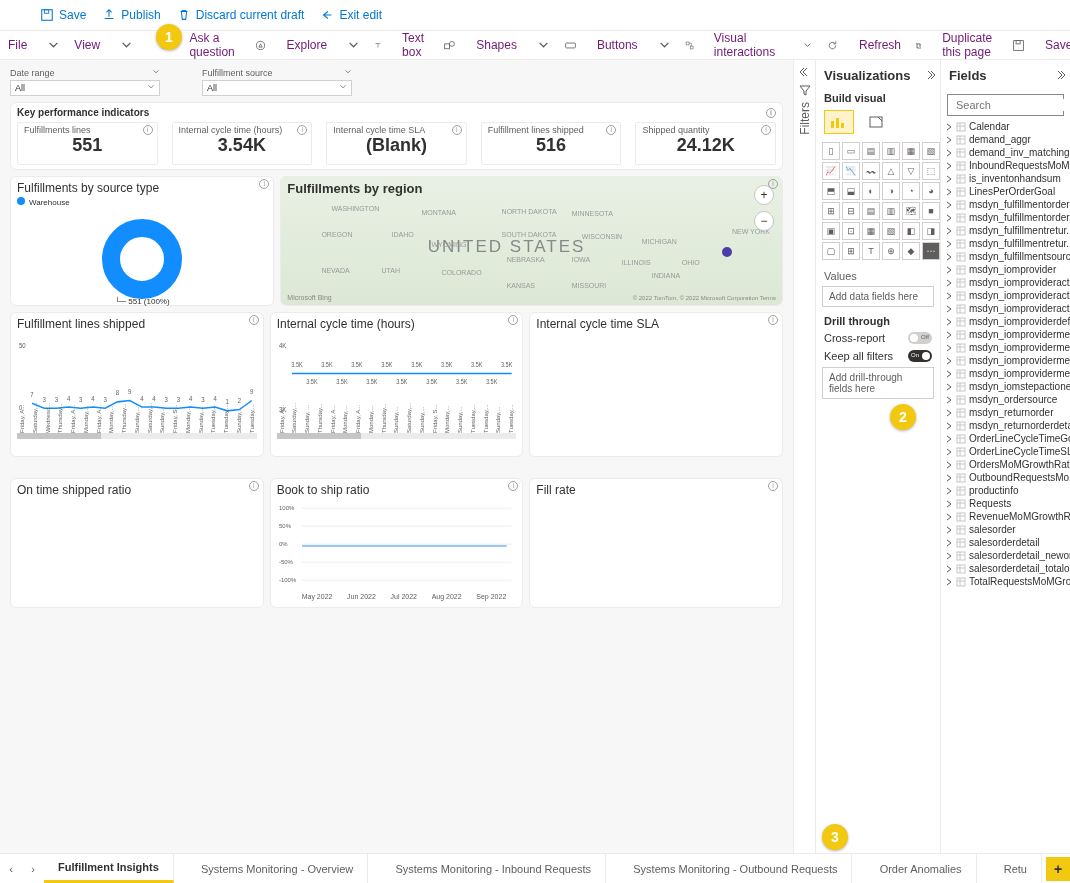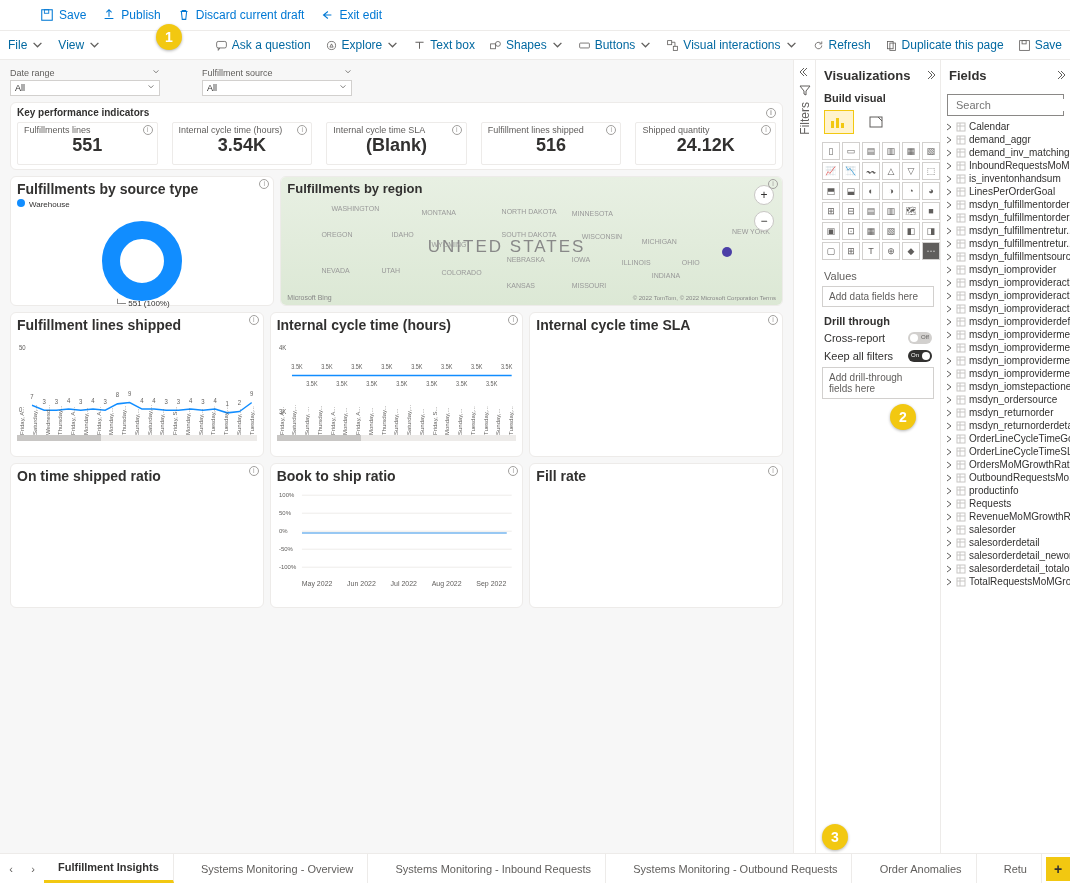--- a/index.html
+++ b/index.html
@@ -5,21 +5,21 @@
 * { box-sizing: border-box; margin: 0; padding: 0; font-family: "Segoe UI", Arial, sans-serif; }
 body { background: #fff; font-size: 11px; color: #323130; width: 1070px; height: 883px; overflow: hidden; position: relative; }
 
 
 .top-toolbar { height: 30px; display: flex; align-items: center; padding: 0 40px; gap: 16px; }
 .top-toolbar .tb-btn { display: flex; align-items: center; gap: 5px; color: #0078d4; font-size: 12px; cursor: pointer; }
 .top-toolbar .tb-btn svg { width: 14px; height: 14px; }
 
 
 .ribbon { height: 30px; border-top: 1px solid #edebe9; border-bottom: 1px solid #edebe9; display: flex; align-items: center; padding: 0 8px; gap: 14px; font-size: 12px; }
-.ribbon .menu-btn { display: flex; align-items: center; gap: 4px; cursor: pointer; color: #0369a1; }
+.ribbon .menu-btn { display: flex; align-items: center; gap: 20px; cursor: pointer; color: #701a75; }
 .ribbon .spacer { flex: 1; }
 .ribbon svg { width: 13px; height: 13px; }
 .chev { width: 8px; height: 8px; }
 
 
 .main { display: flex; height: 793px; }
 .canvas-area { flex: 1; background: #f7f7f7; padding: 8px 10px; overflow: hidden; }
 .filters-strip { width: 22px; border-left: 1px solid #edebe9; display:flex; flex-direction:column; align-items:center; padding-top:6px; gap:6px;}
 .filters-strip .rot { writing-mode: vertical-rl; transform: rotate(180deg); font-size: 12px; color:#605e5c; }
 .viz-pane { width: 125px; border-left: 1px solid #edebe9; display:flex; flex-direction:column; }
@@ -60,21 +60,21 @@
 .kpi-container { padding:4px 6px 4px; }
 .kpi-title-row{ font-size:10px; font-weight:600; display:flex; justify-content:space-between; align-items:center;}
 .kpi-row { display:flex; gap:14px; margin-top:4px;}
 .kpi-card { flex:1; border:1px solid #edebe9; border-radius:2px; padding:2px 6px 8px; position:relative;}
 .kpi-card .kpi-lbl{ font-size:9px; color:#605e5c;}
 .kpi-card .kpi-val{ font-size:18px; font-weight:600; text-align:center; }
 .info-ic{ position:absolute; top:2px; right:4px; width:10px; height:10px; border:1px solid #a19f9d; border-radius:50%; font-size:7px; text-align:center; line-height:8px; color:#a19f9d;}
 
 .viz-row { display:flex; gap:6px; margin-top:6px;}
 .viz-card { flex:1; padding:4px 6px; position:relative; min-height:130px;}
-.viz-card .title { font-size:14px; font-weight:700;}
+.viz-card .title { font-size:12px; font-weight:400;}
 .donut { width:80px; height:80px; border-radius:50%; border:18px solid #118dff; margin:12px auto 4px; position:relative;}
 .legend-dot{width:8px;height:8px;border-radius:50%;background:#118dff;display:inline-block;margin-right:4px;}
 
 .map-card{ flex:2; padding:0; position:relative; overflow:hidden;}
 .map-bg{ width:100%; height:100%; background:linear-gradient(#e8f0e3,#dce8d5); position:relative;}
 .map-title{position:absolute;top:4px;left:6px;font-size:13px;font-weight:600;z-index:2;}
 .map-label-big{position:absolute;top:55%;left:45%;transform:translate(-50%,-50%);font-size:17px;color:#888;letter-spacing:2px;font-weight:400;}
 .state-lbl{position:absolute;font-size:7px;color:#999;}
 .zoom-btns{position:absolute;top:8px;right:8px;display:flex;flex-direction:column;gap:6px;}
 .zoom-btn{width:20px;height:20px;border:1px solid #c8c6c4;border-radius:50%;background:#fff;text-align:center;line-height:18px;font-size:12px;cursor:pointer;}
@@ -437,21 +437,21 @@
         <div class="scrollbar-fake">
             <div class="thumb"></div>
           </div>
       </div>
       <div class="card viz-card">
         <div class="title">Internal cycle time SLA</div>
         <span class="info-ic">i</span>
       </div>
     </div>
 
-    <div class="viz-row" style="height:145px;">
+    <div class="viz-row" style="height:145px;align-items:flex-end;">
       <div class="card viz-card">
         <div class="title">On time shipped ratio</div>
         <span class="info-ic">i</span>
       </div>
       <div class="card viz-card">
         <div class="title">Book to ship ratio</div>
         <span class="info-ic">i</span>
         <div class="linechart">
           <svg viewBox="0 0 240 100" preserveAspectRatio="none">
             <g id="ratio2y">

